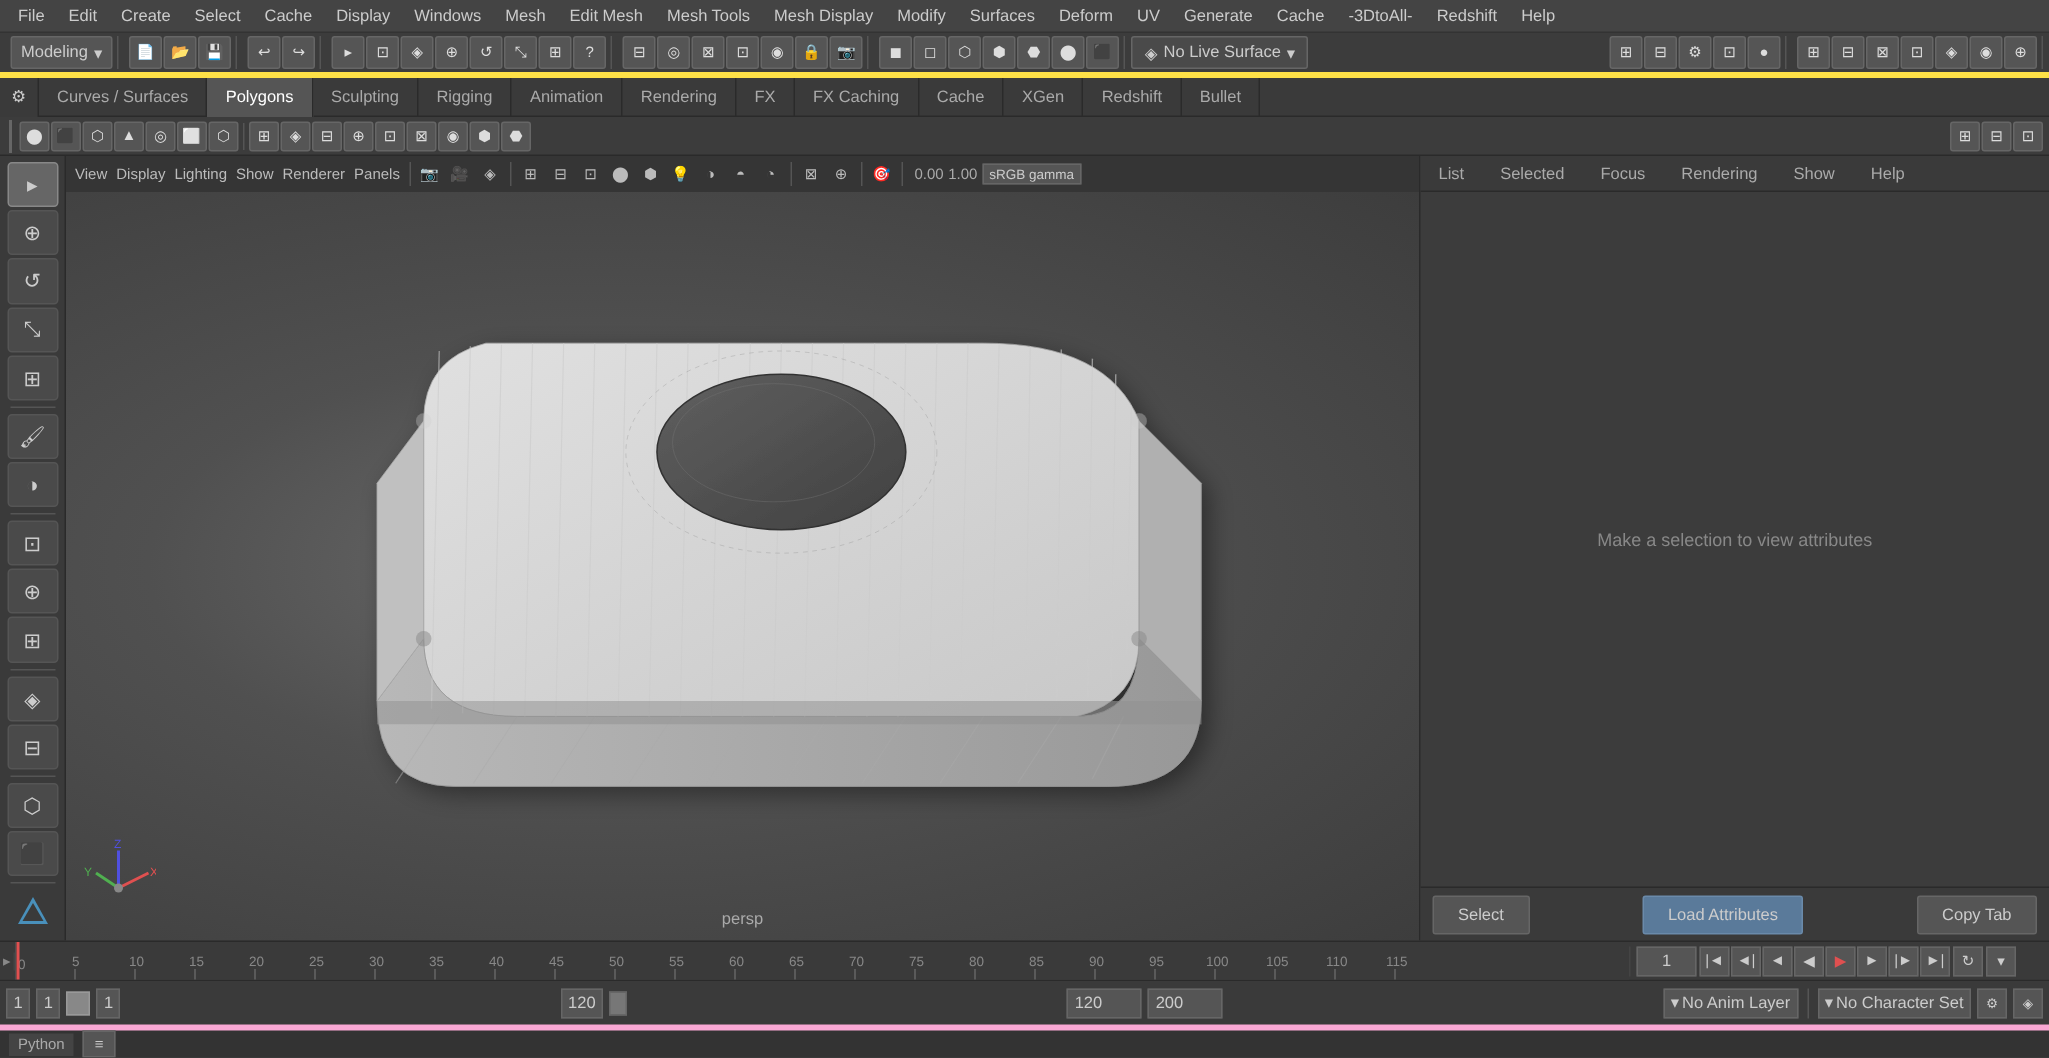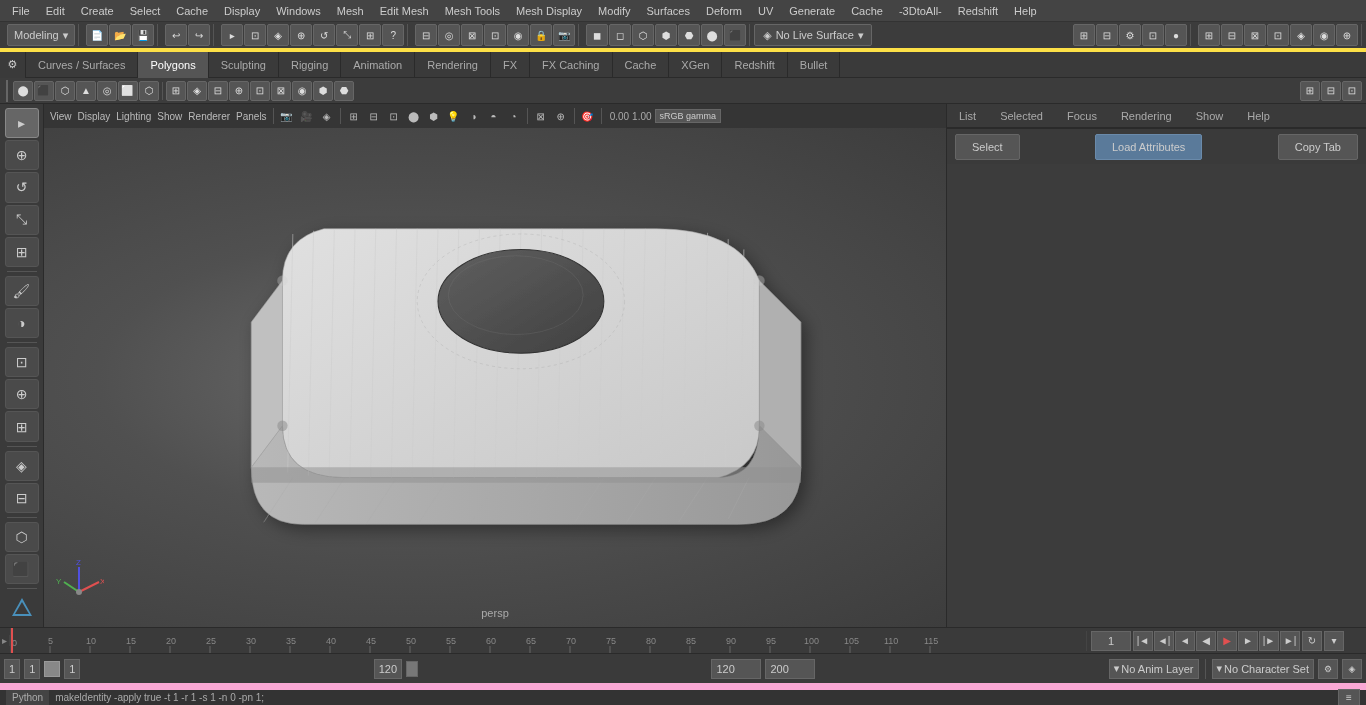--- a/index.html
+++ b/index.html
@@ -154,21 +154,21 @@
       height: 20px; background: #555; border: 1px solid #666; padding: 0 4px;
       color: #ccc; font-size: 11px; display: flex; align-items: center; gap: 2px; cursor: pointer; min-width: 80px;
     }
     .bc-frame-field {
       height: 20px; width: 50px; background: #555; border: 1px solid #666;
       color: #ccc; font-size: 11px; text-align: center; outline: none; padding: 0 2px;
     }
 
     
     #status-bar {
-      height: 22px; background: #333; border-top: 7px solid #f9a8d4;
+      height: 22px; background: #333; border-top: 4px solid #f9a8d4;
       display: flex; align-items: center; padding: 0 6px; gap: 6px;
     }
     #python-label {
       background: #444; padding: 2px 6px; color: #aaa; font-size: 10px; cursor: pointer;
     }
     #status-text { color: #aaa; font-size: 10px; flex: 1; }
     #status-right {
       width: 22px; height: 18px; background: #555; border: 1px solid #666;
       display: flex; align-items: center; justify-content: center; cursor: pointer; font-size: 10px; color: #ccc;
     }
@@ -514,20 +514,23 @@
 
     <div id="attr-tabs">
       <div class="attr-tab">List</div>
       <div class="attr-tab">Selected</div>
       <div class="attr-tab">Focus</div>
       <div class="attr-tab">Rendering</div>
       <div class="attr-tab">Show</div>
       <div class="attr-tab">Help</div>
     </div>
 
+    <div id="attr-content">
+      <span>Make a selection to view attributes</span>
+    </div>
 
     <div id="attr-footer">
       <button class="attr-foot-btn">Select</button>
       <button class="attr-foot-btn primary">Load Attributes</button>
       <button class="attr-foot-btn">Copy Tab</button>
     </div>
   </div>
 
 </div>
 
@@ -648,15 +651,14 @@
   <div class="bc-dropdown">
     <span>▾</span>
     <span>No Character Set</span>
   </div>
   <div class="bc-btn">⚙</div>
   <div class="bc-btn">◈</div>
 </div>
 
 <div id="status-bar">
   <div id="python-label">Python</div>
-  <div id="status-text">makeldentity -apply true -t 1 -r 1 -s 1 -n 0 -pn 1;</div>
   <div id="status-right">≡</div>
 </div>
 
 </body></html>

